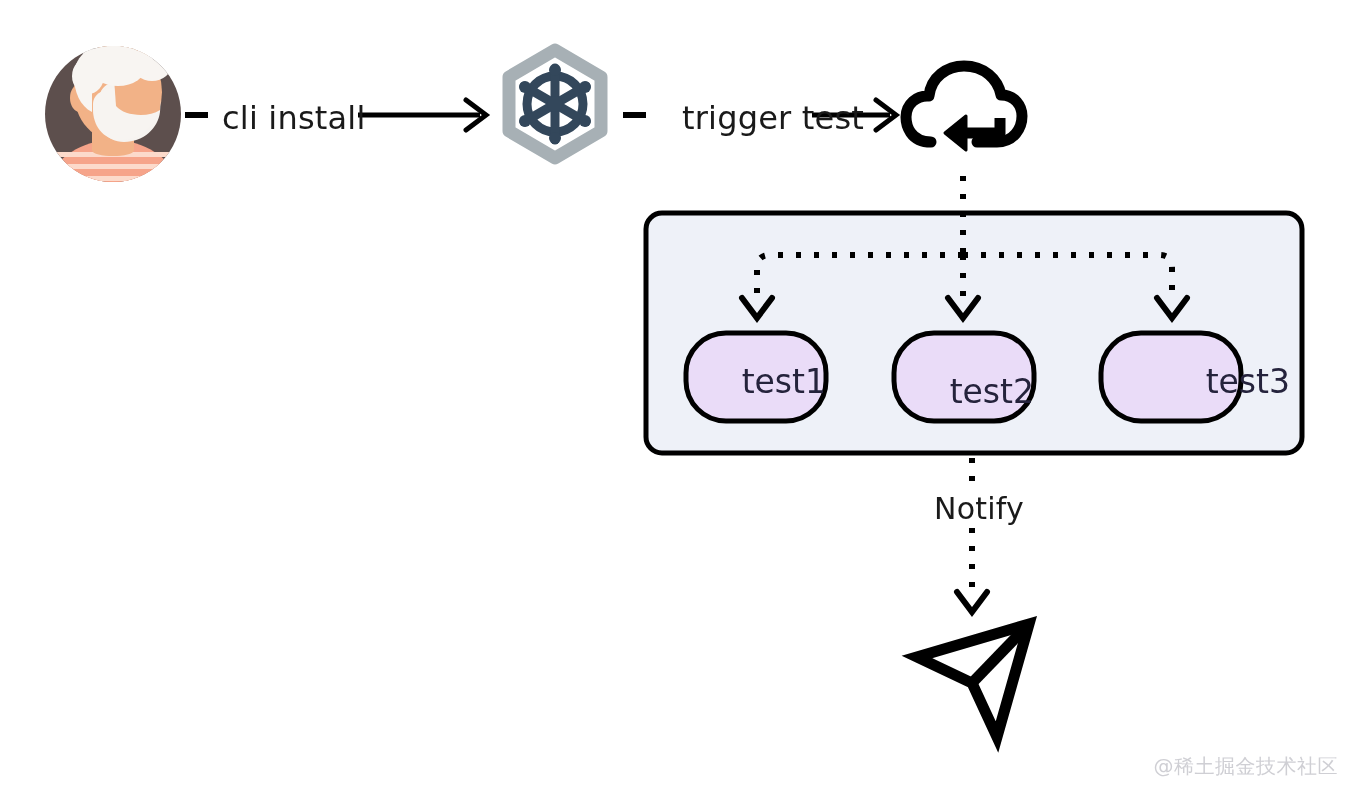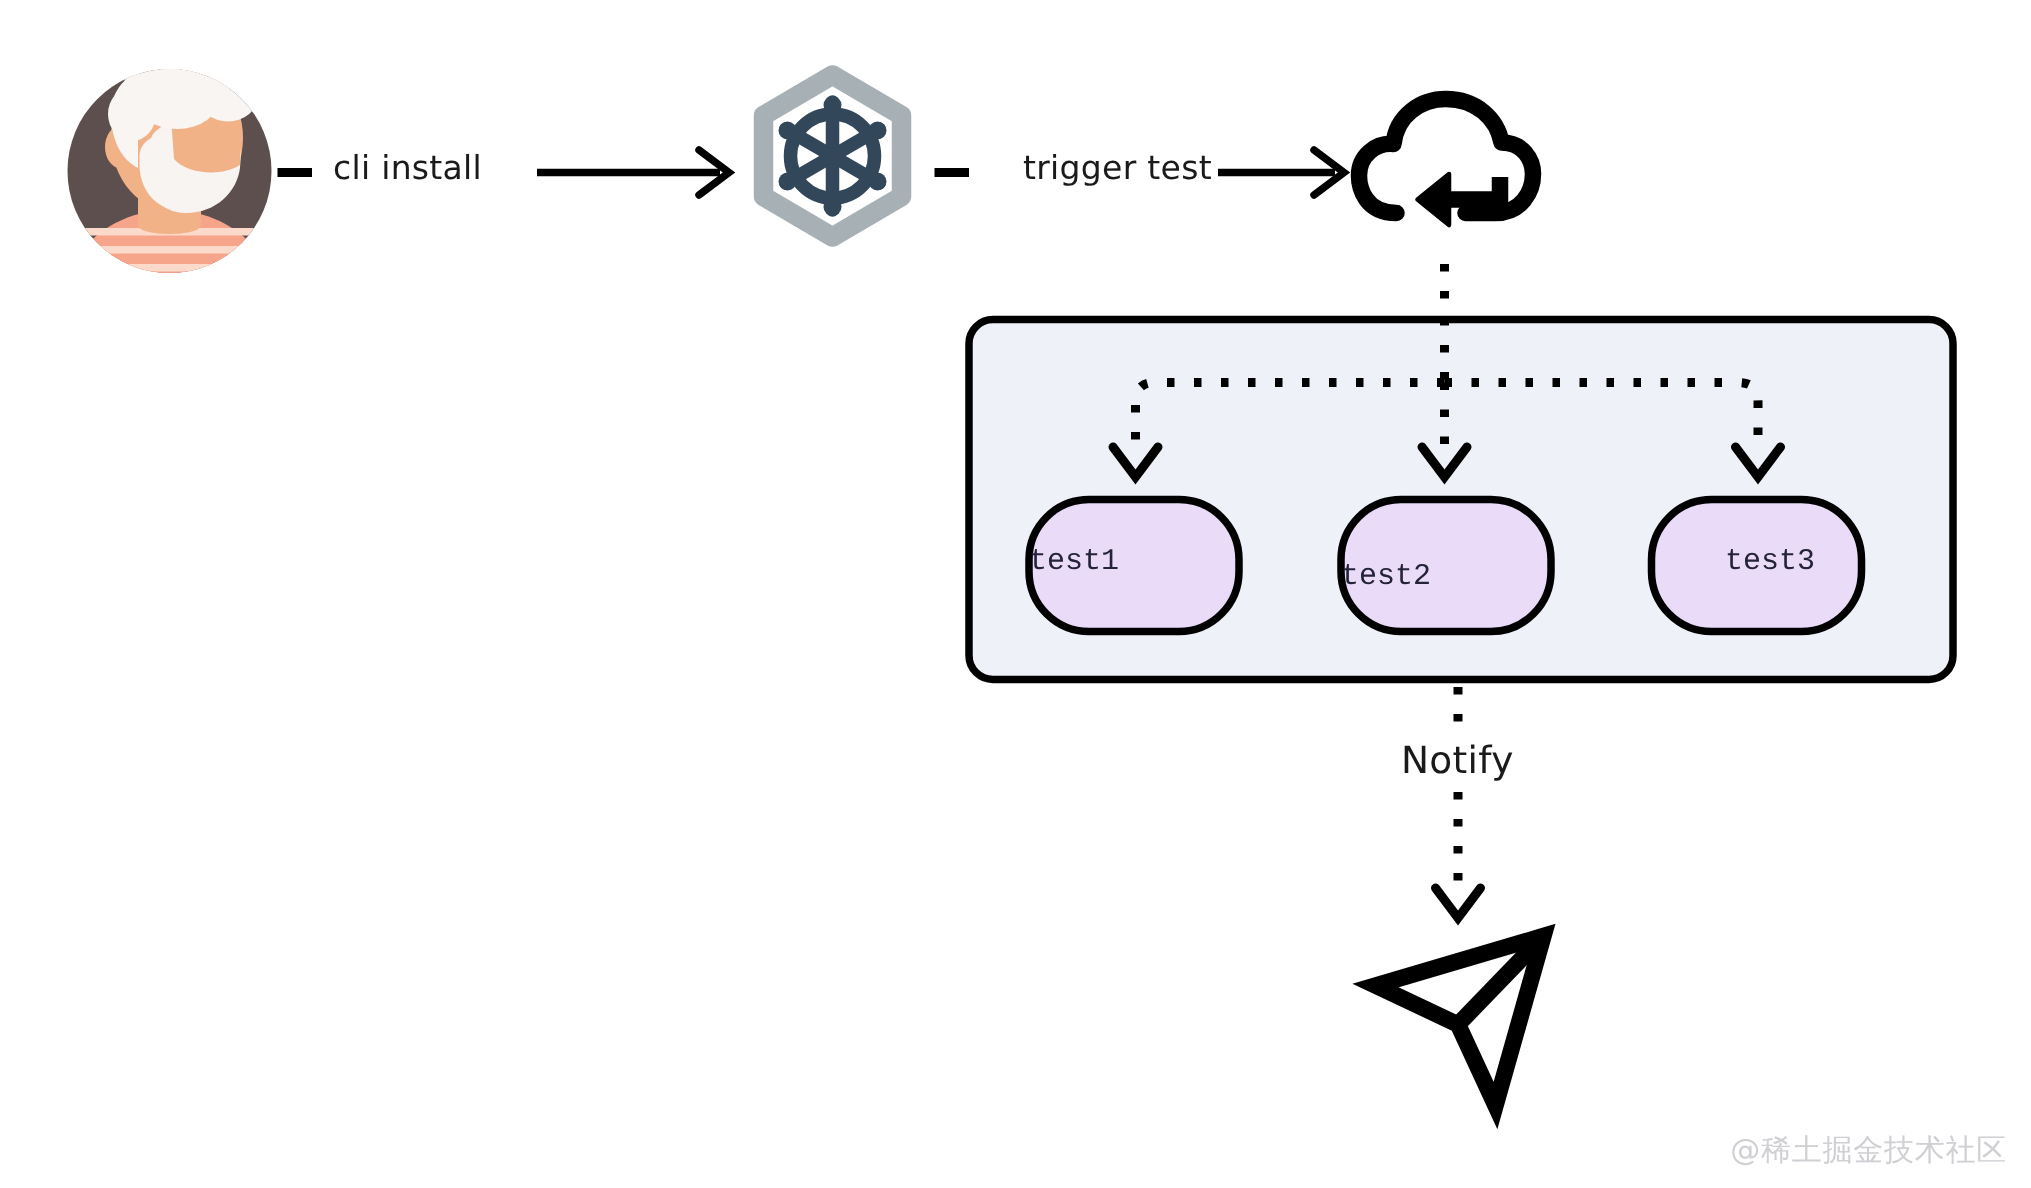--- a/index.html
+++ b/index.html
@@ -26,46 +26,45 @@
 
   .lbl {
     position: absolute;
     color: #1a1a1a;
     font-family: "DejaVu Sans", "Liberation Sans", sans-serif;
     white-space: nowrap;
     line-height: 1;
   }
 
   .edge-label {
-    font-size: 22px;
+    font-size: 32px;
     letter-spacing: 0.2px;
   }
 
   #label-cli-install {
     left: 222px;
     top: 102px;
   }
   #label-trigger-test {
     left: 682px;
     top: 102px;
   }
   #label-notify {
     left: 934px;
     top: 494px;
-    font-size: 25px;
+    font-size: 30px;
   }
 
   .node-label {
     position: absolute;
-    font-size: 20px;
+    font-size: 33px;
     color: #25233c;
     white-space: nowrap;
     line-height: 1;
-    text-align: left;
-    font-family: Liberation Mono, monospace;
+    text-align: right;
   }
   #label-test1 { left: 686px; top: 365px; width: 140px; }
   #label-test2 { left: 894px; top: 375px; width: 140px; }
   #label-test3 { left: 1150px; top: 365px; width: 140px; }
 
   #watermark {
     position: absolute;
     right: 16px;
     bottom: 12px;
     font-size: 20px;

